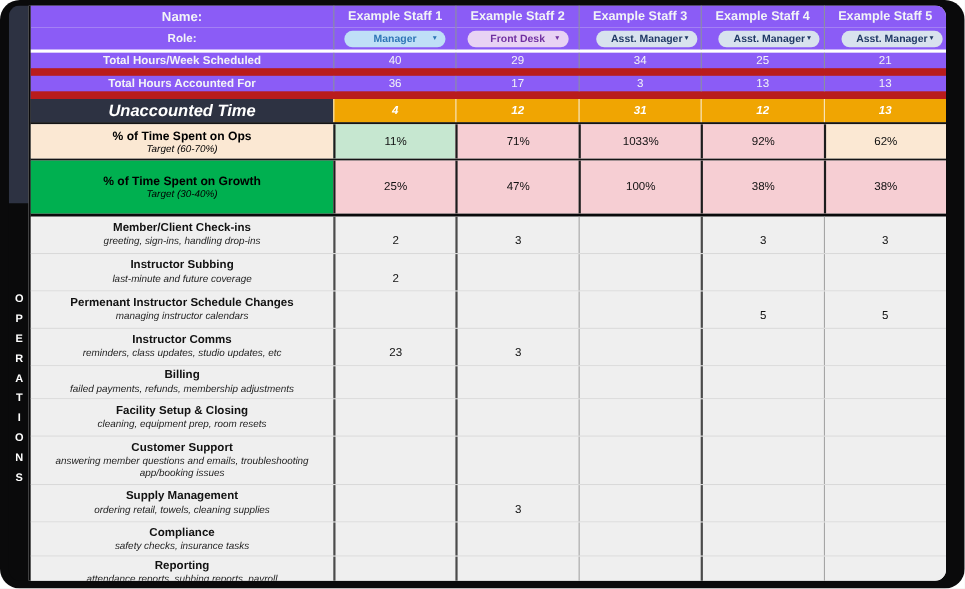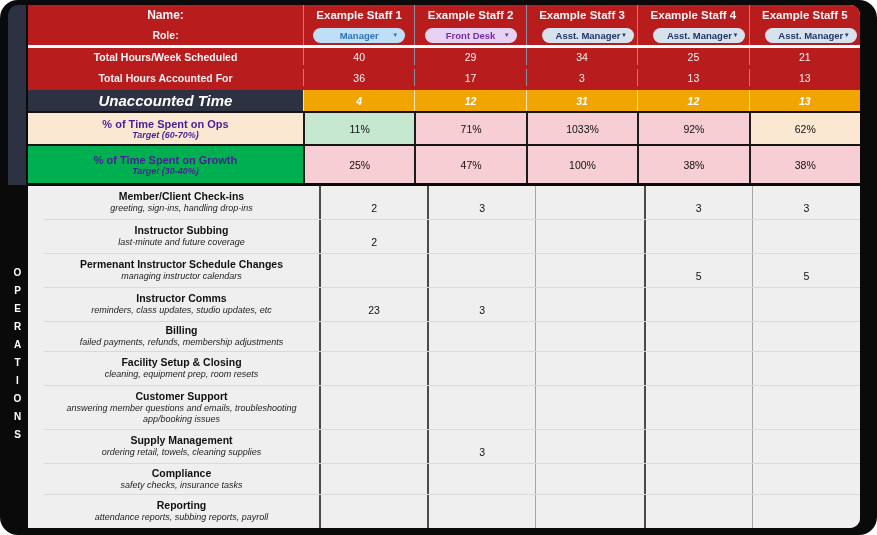--- a/index.html
+++ b/index.html
@@ -11,55 +11,55 @@
   .side { width:18px; flex:none; display:flex; flex-direction:column; }
   .side-top { height:180px; background:#2d3242; }
   .side-bottom { flex:1; background:#0a0a0b; display:flex; align-items:center; justify-content:center; }
   .vlabel { writing-mode:vertical-lr; text-orientation:upright; color:#ffffff; font-weight:700; font-size:10px; letter-spacing:7px; line-height:18px; }
 
   .table { flex:1; display:flex; flex-direction:column; border-left:2px solid #0a0a0b; background:#efefef; }
   .row { display:grid; grid-template-columns:275px repeat(5,1fr); flex:none; }
   .cell { display:flex; align-items:center; justify-content:center; overflow:hidden; }
 
   
-  .hrow { background:#b91c1c; color:#f2f4f7; }
+  .hrow { background:#8b5cf6; color:#f2f4f7; }
   .hrow .sc { border-left:1px solid #8b909e; }
   .staff-name { font-weight:700; font-size:11.5px; }
   .name-label { font-weight:700; font-size:12px; }
   .small-label { font-weight:700; font-size:10.5px; }
   .hval { font-size:10.5px; }
   .role-row { border-bottom:3px solid #ffffff; }
-  .thin-line { border-bottom:4px solid #b91c1c; }
+  .thin-line { border-bottom:7px solid #b91c1c; }
 
   
   .pill { position:relative; width:92px; height:15px; border:none; border-radius:8px; display:flex; align-items:center; justify-content:center; font-family:"Liberation Sans",sans-serif; font-weight:700; font-size:9.5px; cursor:pointer; }
   .pill .caret { position:absolute; right:7px; font-size:6px; line-height:1; }
   .pill-pink  { background:#e8d2f4; color:#7030a0; }
   .pill-blue  { background:#bfdff7; color:#2e75b6; }
   .pill-steel { background:#d8e2ee; color:#1f3864;margin-left:12px; }
 
   
   .orow { border-bottom:2px solid #141414; }
   .orow .lcell-dark { background:#2d3242; color:#ffffff; font-weight:700; font-style:italic; font-size:15px; }
   .orow .oc { background:#f0a502; color:#ffffff; font-weight:700; font-style:italic; font-size:10.5px; border-left:1px solid #f8e3b5; }
 
   
   .prow .sc { border-left:2px solid #1c1c1c; font-size:10.5px; color:#111; }
   .prow-ops { border-bottom:2px solid #141414; }
   .prow-growth { border-bottom:3px solid #0a0a0b; }
-  .plabel { flex-direction:column; justify-content:center; color:#4c1d95; }
+  .plabel { flex-direction:column; justify-content:center; color:#000000; }
   .plabel .pt { font-weight:700; font-size:11px; }
-  .plabel .ps { font-weight:700; font-style:italic; font-size:9px; }
+  .plabel .ps { font-weight:400; font-style:italic; font-size:9px; }
   .bg-cream { background:#fbe8d3; }
   .bg-green { background:#00b050; }
   .bg-mint  { background:#c6e7d0; }
   .bg-pink  { background:#f6ced3; }
 
   
-  .trow { background:#efefef; border-bottom:1px solid #d9d9d9;margin-left:16px; }
+  .trow { background:#efefef; border-bottom:1px solid #d9d9d9; }
   .trow:last-child { border-bottom:none; flex:1; }
   .trow .lcell { flex-direction:column; justify-content:center; padding:2px 10px; text-align:center; }
   .ttitle { font-weight:700; font-size:10.5px; color:#111111; line-height:1.25; }
   .tsub { font-style:italic; font-size:9px; color:#1d1d1d; line-height:1.25; }
   .trow .sc { font-size:10.5px; color:#111111; align-items:flex-end; padding-bottom:5px; }
   .trow .t1, .trow .t2, .trow .t4 { border-left:2px solid #4b4b4b; }
   .trow .t3, .trow .t5 { border-left:1px solid #a5a5a5; }
   .prow .t1 { border-left:2px solid #1c1c1c; }
 </style>
 </head>
@@ -152,21 +152,21 @@
           <div class="pt">% of Time Spent on Ops</div>
           <div class="ps">Target (60-70%)</div>
         </div>
         <div class="cell sc t1 bg-mint">11%</div>
         <div class="cell sc bg-pink">71%</div>
         <div class="cell sc bg-pink">1033%</div>
         <div class="cell sc bg-pink">92%</div>
         <div class="cell sc bg-cream">62%</div>
       </div>
 
-      <div class="row prow prow-growth" style="height:40px">
+      <div class="row prow prow-growth" style="height:51px">
         <div class="cell plabel bg-green">
           <div class="pt">% of Time Spent on Growth</div>
           <div class="ps">Target (30-40%)</div>
         </div>
         <div class="cell sc t1 bg-pink">25%</div>
         <div class="cell sc bg-pink">47%</div>
         <div class="cell sc bg-pink">100%</div>
         <div class="cell sc bg-pink">38%</div>
         <div class="cell sc bg-pink">38%</div>
       </div>

